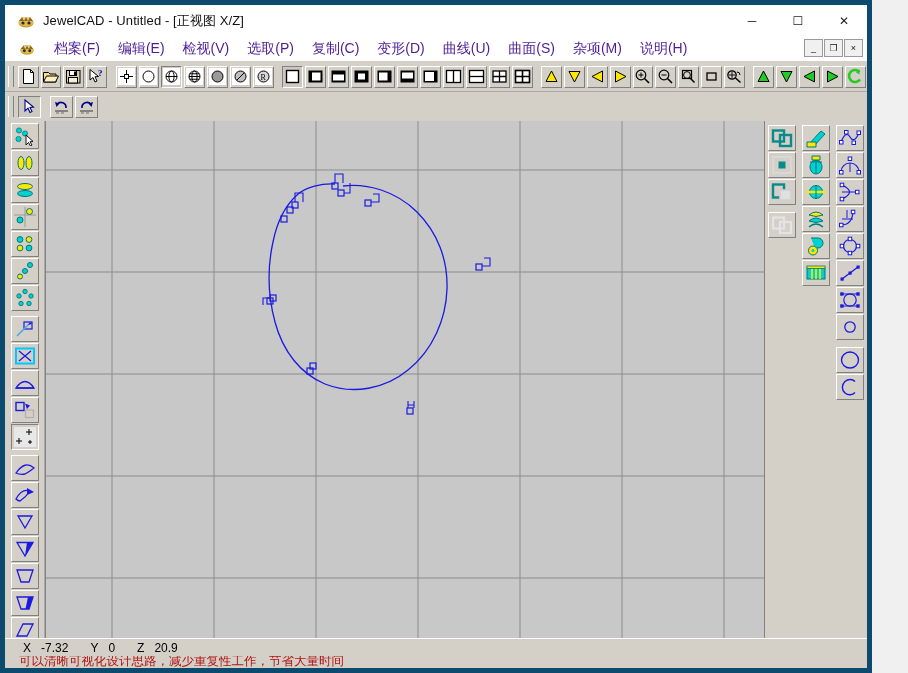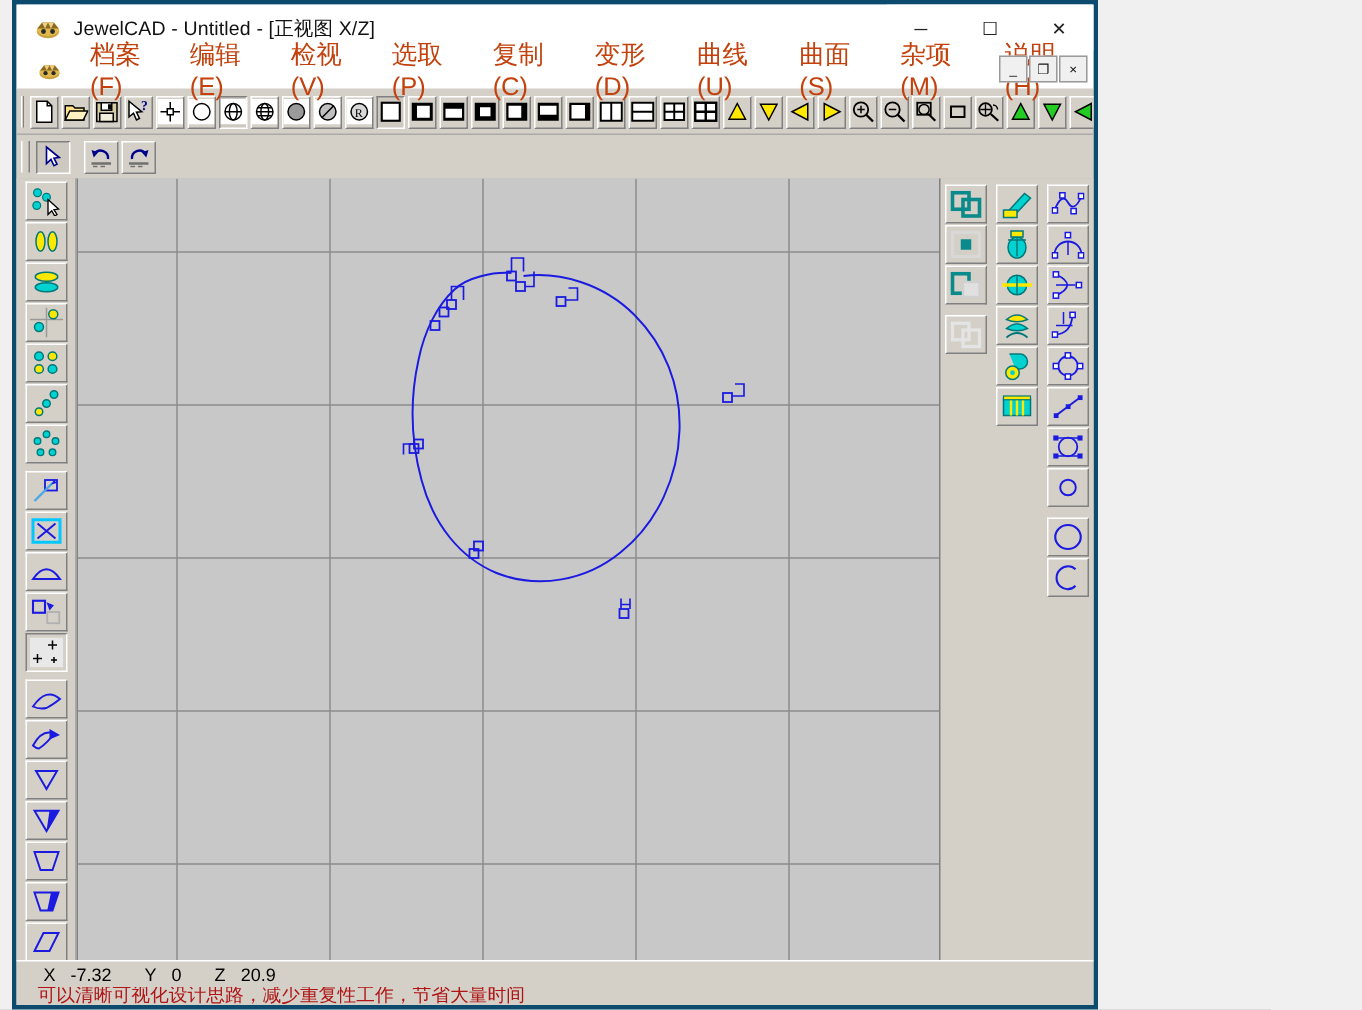--- a/index.html
+++ b/index.html
@@ -2,37 +2,37 @@
 <html><head>
 <meta charset="utf-8">
 <style>
   html,body{margin:0;padding:0;}
   body{
     width:908px;height:673px;overflow:hidden;
     font-family:"Liberation Sans","DejaVu Sans",sans-serif;
     font-size:12px;background:#f0f0f0;color:#000;
     -webkit-font-smoothing:none;
   }
-  #app{position:relative;width:724px;height:673px;background:#ffffff;
-       border:3px solid #0c4a6e;box-sizing:border-box;overflow:hidden;margin-left:8px;}
+  #app{position:relative;width:872px;height:673px;background:#ffffff;
+       border:5px solid #0c4a6e;box-sizing:border-box;overflow:hidden;}
 
   
   .titlebar{height:31px;background:#ffffff;display:flex;align-items:center;
             position:relative;}
   .title-icon{width:18px;height:18px;margin-left:12px;margin-right:8px;flex:0 0 auto;}
   .title-text{font-size:13px;color:#111;letter-spacing:.1px;}
   .winbtns{position:absolute;right:0;top:0;height:31px;display:flex;}
   .winbtn{width:46px;height:31px;display:flex;align-items:center;justify-content:center;
           font-size:12px;color:#222;background:#ffffff;}
 
   
   .menubar{height:25px;background:#ffffff;display:flex;align-items:center;
            position:relative;border-bottom:1px solid #d4d0c8;}
   .menu-icon{width:16px;height:16px;margin-left:14px;margin-right:10px;flex:0 0 auto;}
-  .menu-item{font-size:17px;padding:2px 9px;color:#c2410c;cursor:default;}
+  .menu-item{font-size:14px;padding:2px 9px;color:#4c1d95;cursor:default;}
   .mdi-btns{position:absolute;right:4px;top:3px;display:flex;gap:1px;}
   .mdi-btn{width:17px;height:16px;border:1px solid #9a9a9a;background:#f0f0f0;
            display:flex;align-items:center;justify-content:center;font-size:9px;
            line-height:1;color:#111;}
 
   
   .toolbar{height:29px;background:#d4d0c8;display:flex;align-items:center;
            border-bottom:1px solid #a9a9a9;padding-left:2px;}
   .tb2{height:29px;border-bottom:1px solid #a9a9a9;}
   .tbtn{width:23px;height:22px;margin:0 1px;display:flex;align-items:center;

